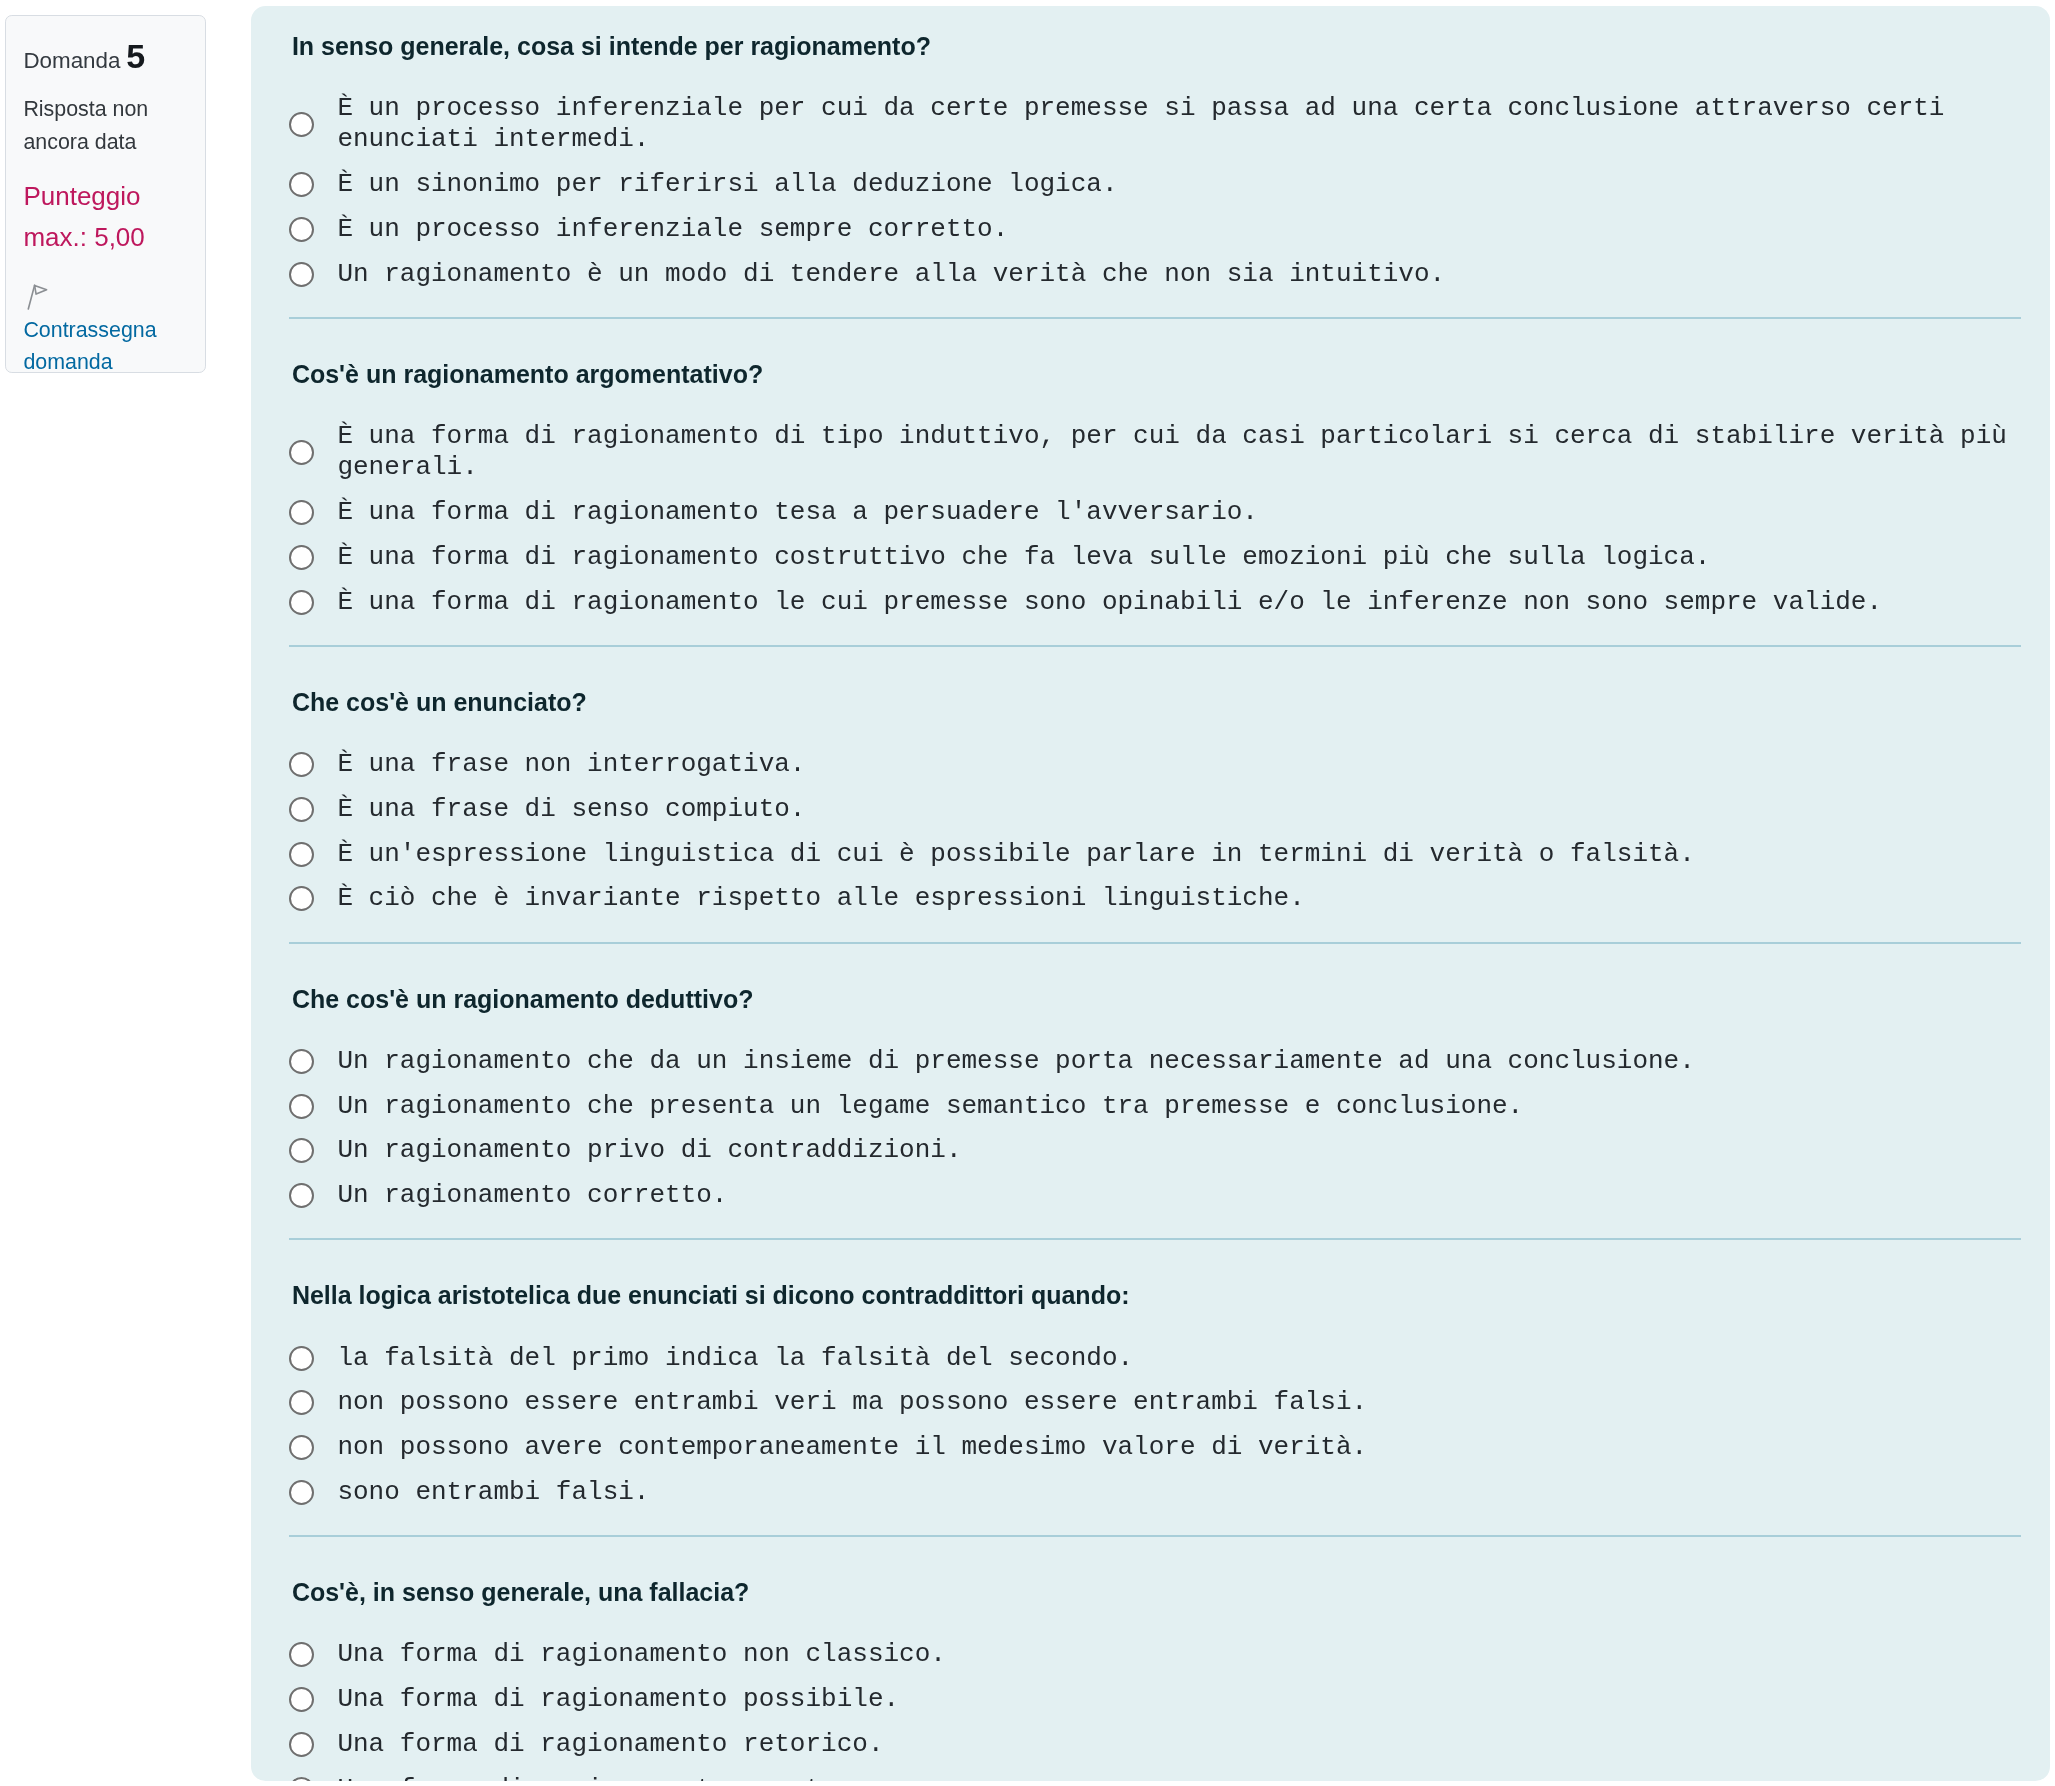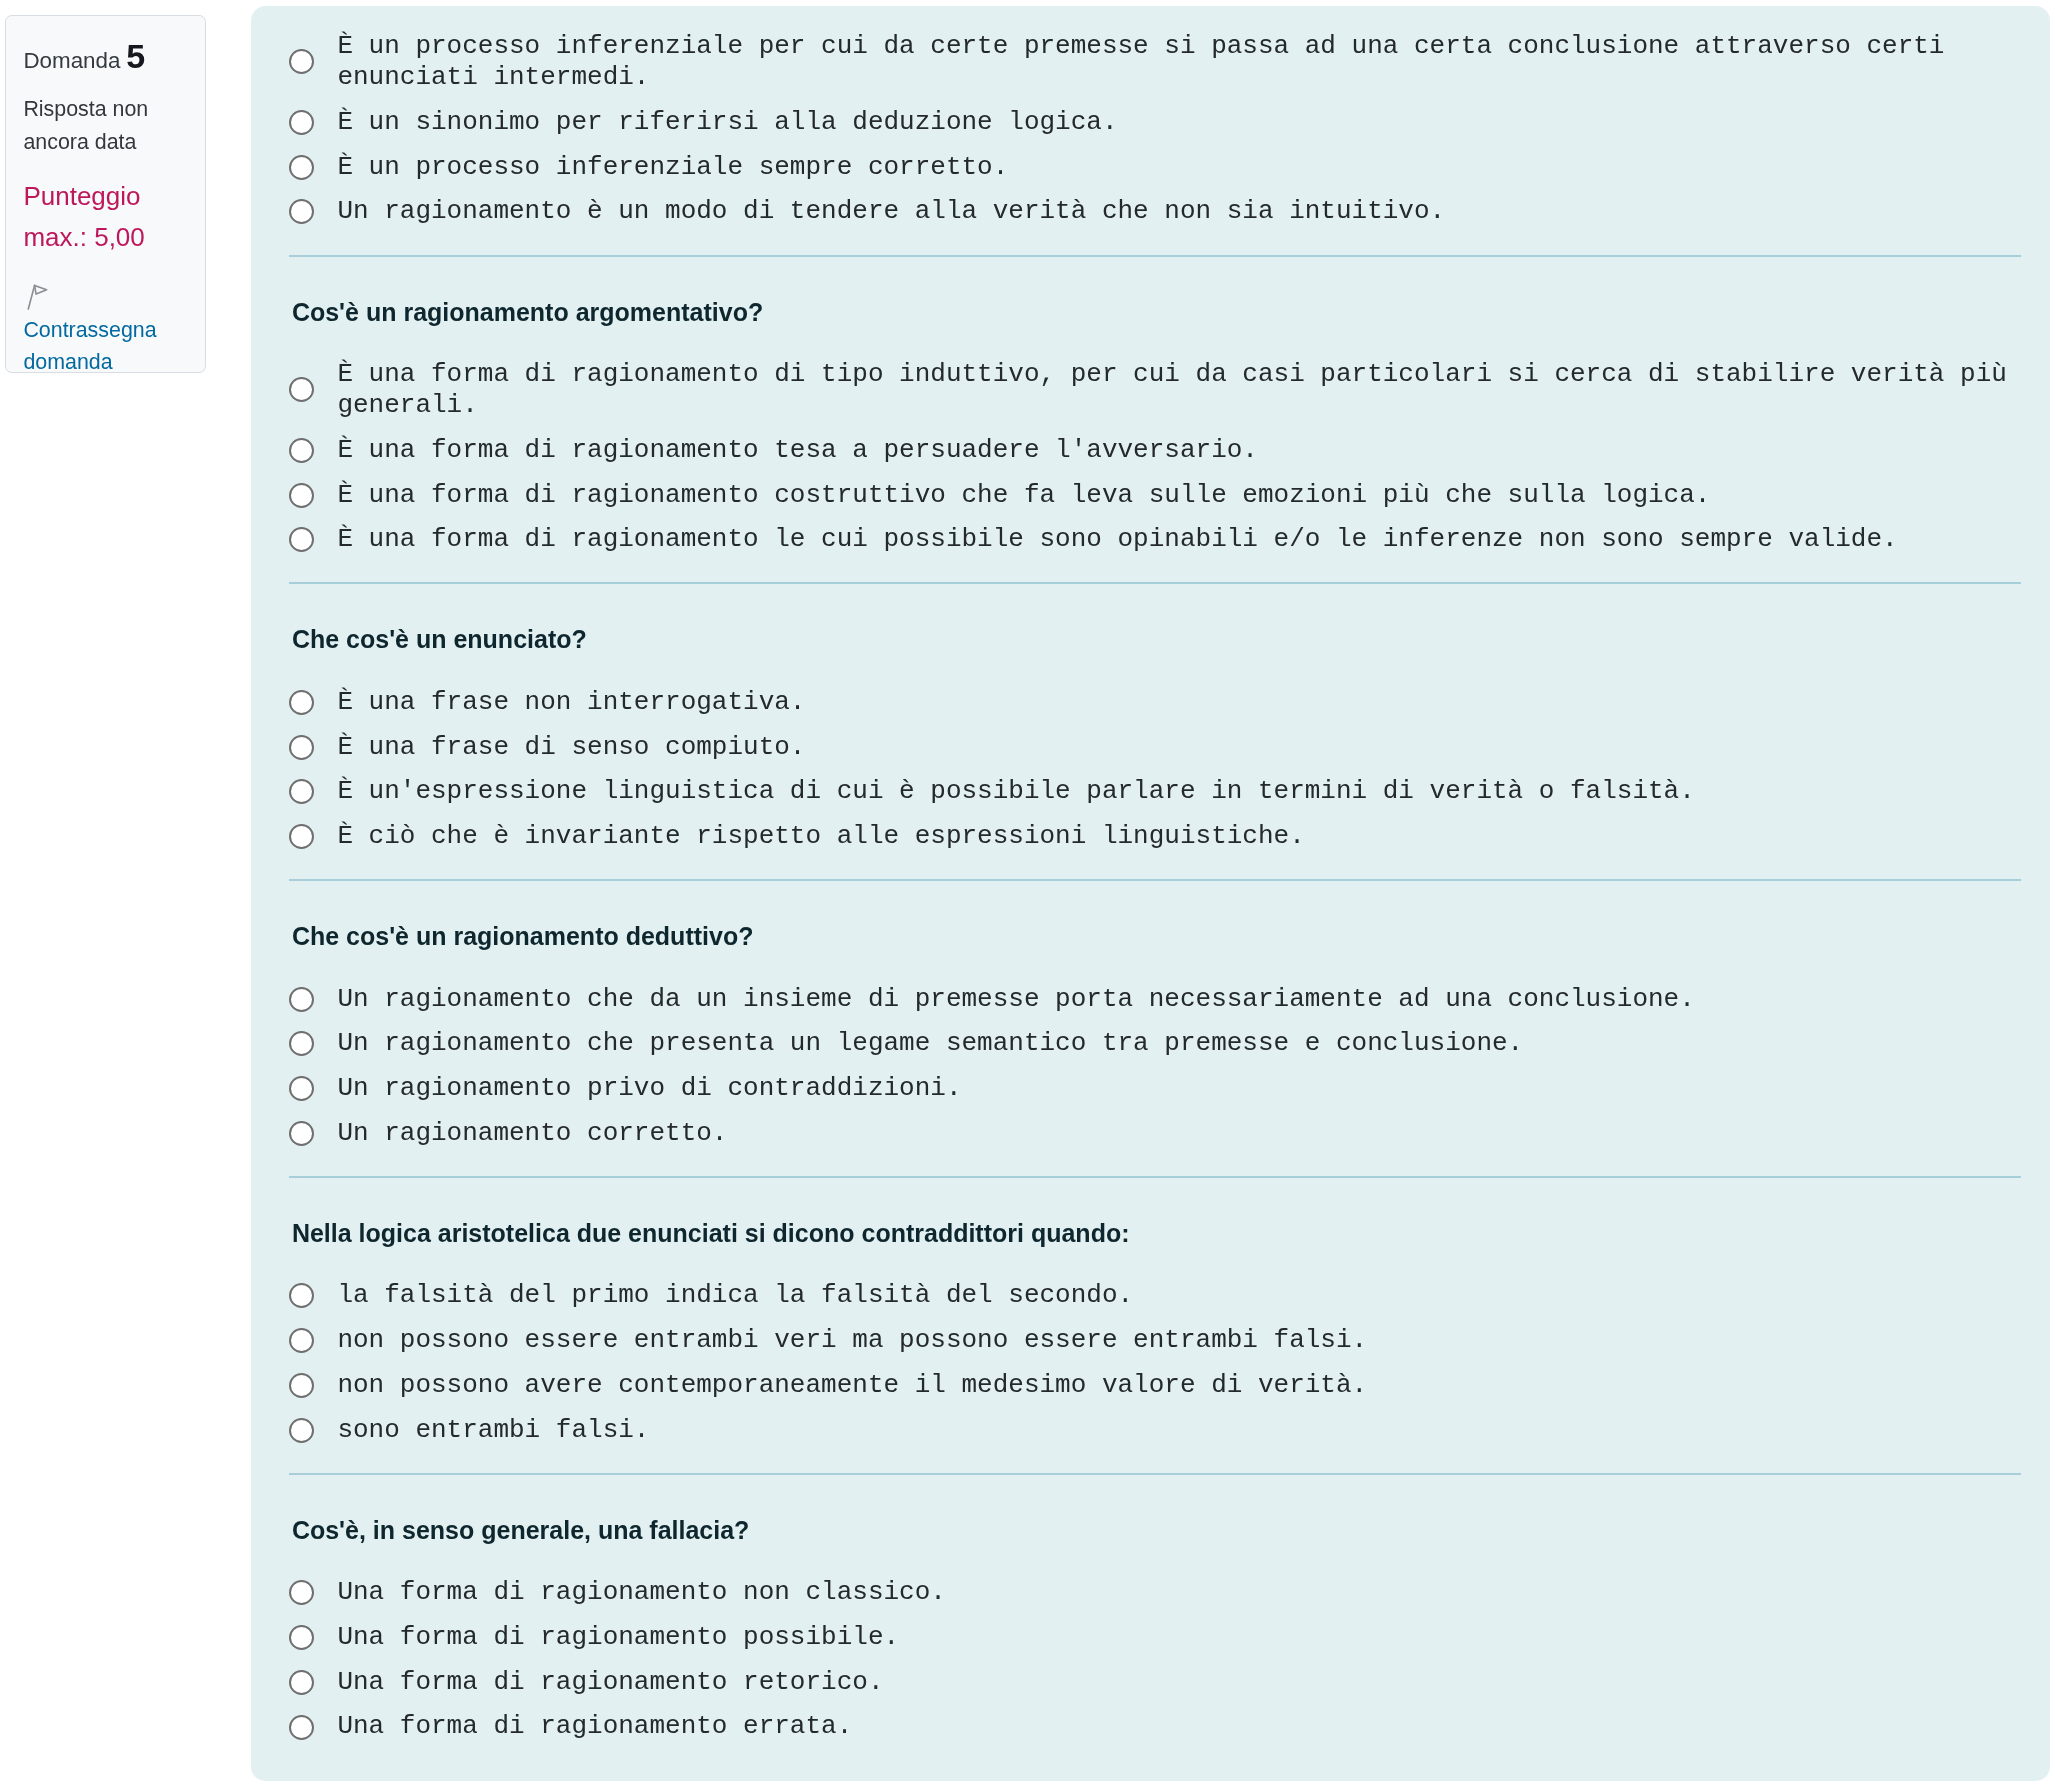--- a/index.html
+++ b/index.html
@@ -57,20 +57,21 @@
         <path d="M12 3.5 L24.5 8 L13.6 12.5 Z"></path>
       </g>
     </svg>
     <a class="flag-link" href="#">Contrassegna domanda</a>
   </div>
 </aside>
 
 <main class="quiz-panel">
   <div id="questions">
       <section>
+        <h3 class="q-title">In senso generale, cosa si intende per ragionamento?</h3>
         <label class="option">
           <span class="radio"></span>
           <span class="option-label">È un processo inferenziale per cui da certe premesse si passa ad una certa conclusione attraverso certi enunciati intermedi.</span>
         </label>
         <label class="option">
           <span class="radio"></span>
           <span class="option-label">È un sinonimo per riferirsi alla deduzione logica.</span>
         </label>
         <label class="option">
           <span class="radio"></span>
@@ -91,21 +92,21 @@
         <label class="option">
           <span class="radio"></span>
           <span class="option-label">È una forma di ragionamento tesa a persuadere l'avversario.</span>
         </label>
         <label class="option">
           <span class="radio"></span>
           <span class="option-label">È una forma di ragionamento costruttivo che fa leva sulle emozioni più che sulla logica.</span>
         </label>
         <label class="option">
           <span class="radio"></span>
-          <span class="option-label">È una forma di ragionamento le cui possibile sono opinabili e/o le inferenze non sono sempre valide.</span>
+          <span class="option-label">È una forma di ragionamento le cui premesse sono opinabili e/o le inferenze non sono sempre valide.</span>
         </label>
       </section>
       <hr class="divider">
       <section>
         <h3 class="q-title">Che cos'è un enunciato?</h3>
         <label class="option">
           <span class="radio"></span>
           <span class="option-label">È una frase non interrogativa.</span>
         </label>
         <label class="option">

